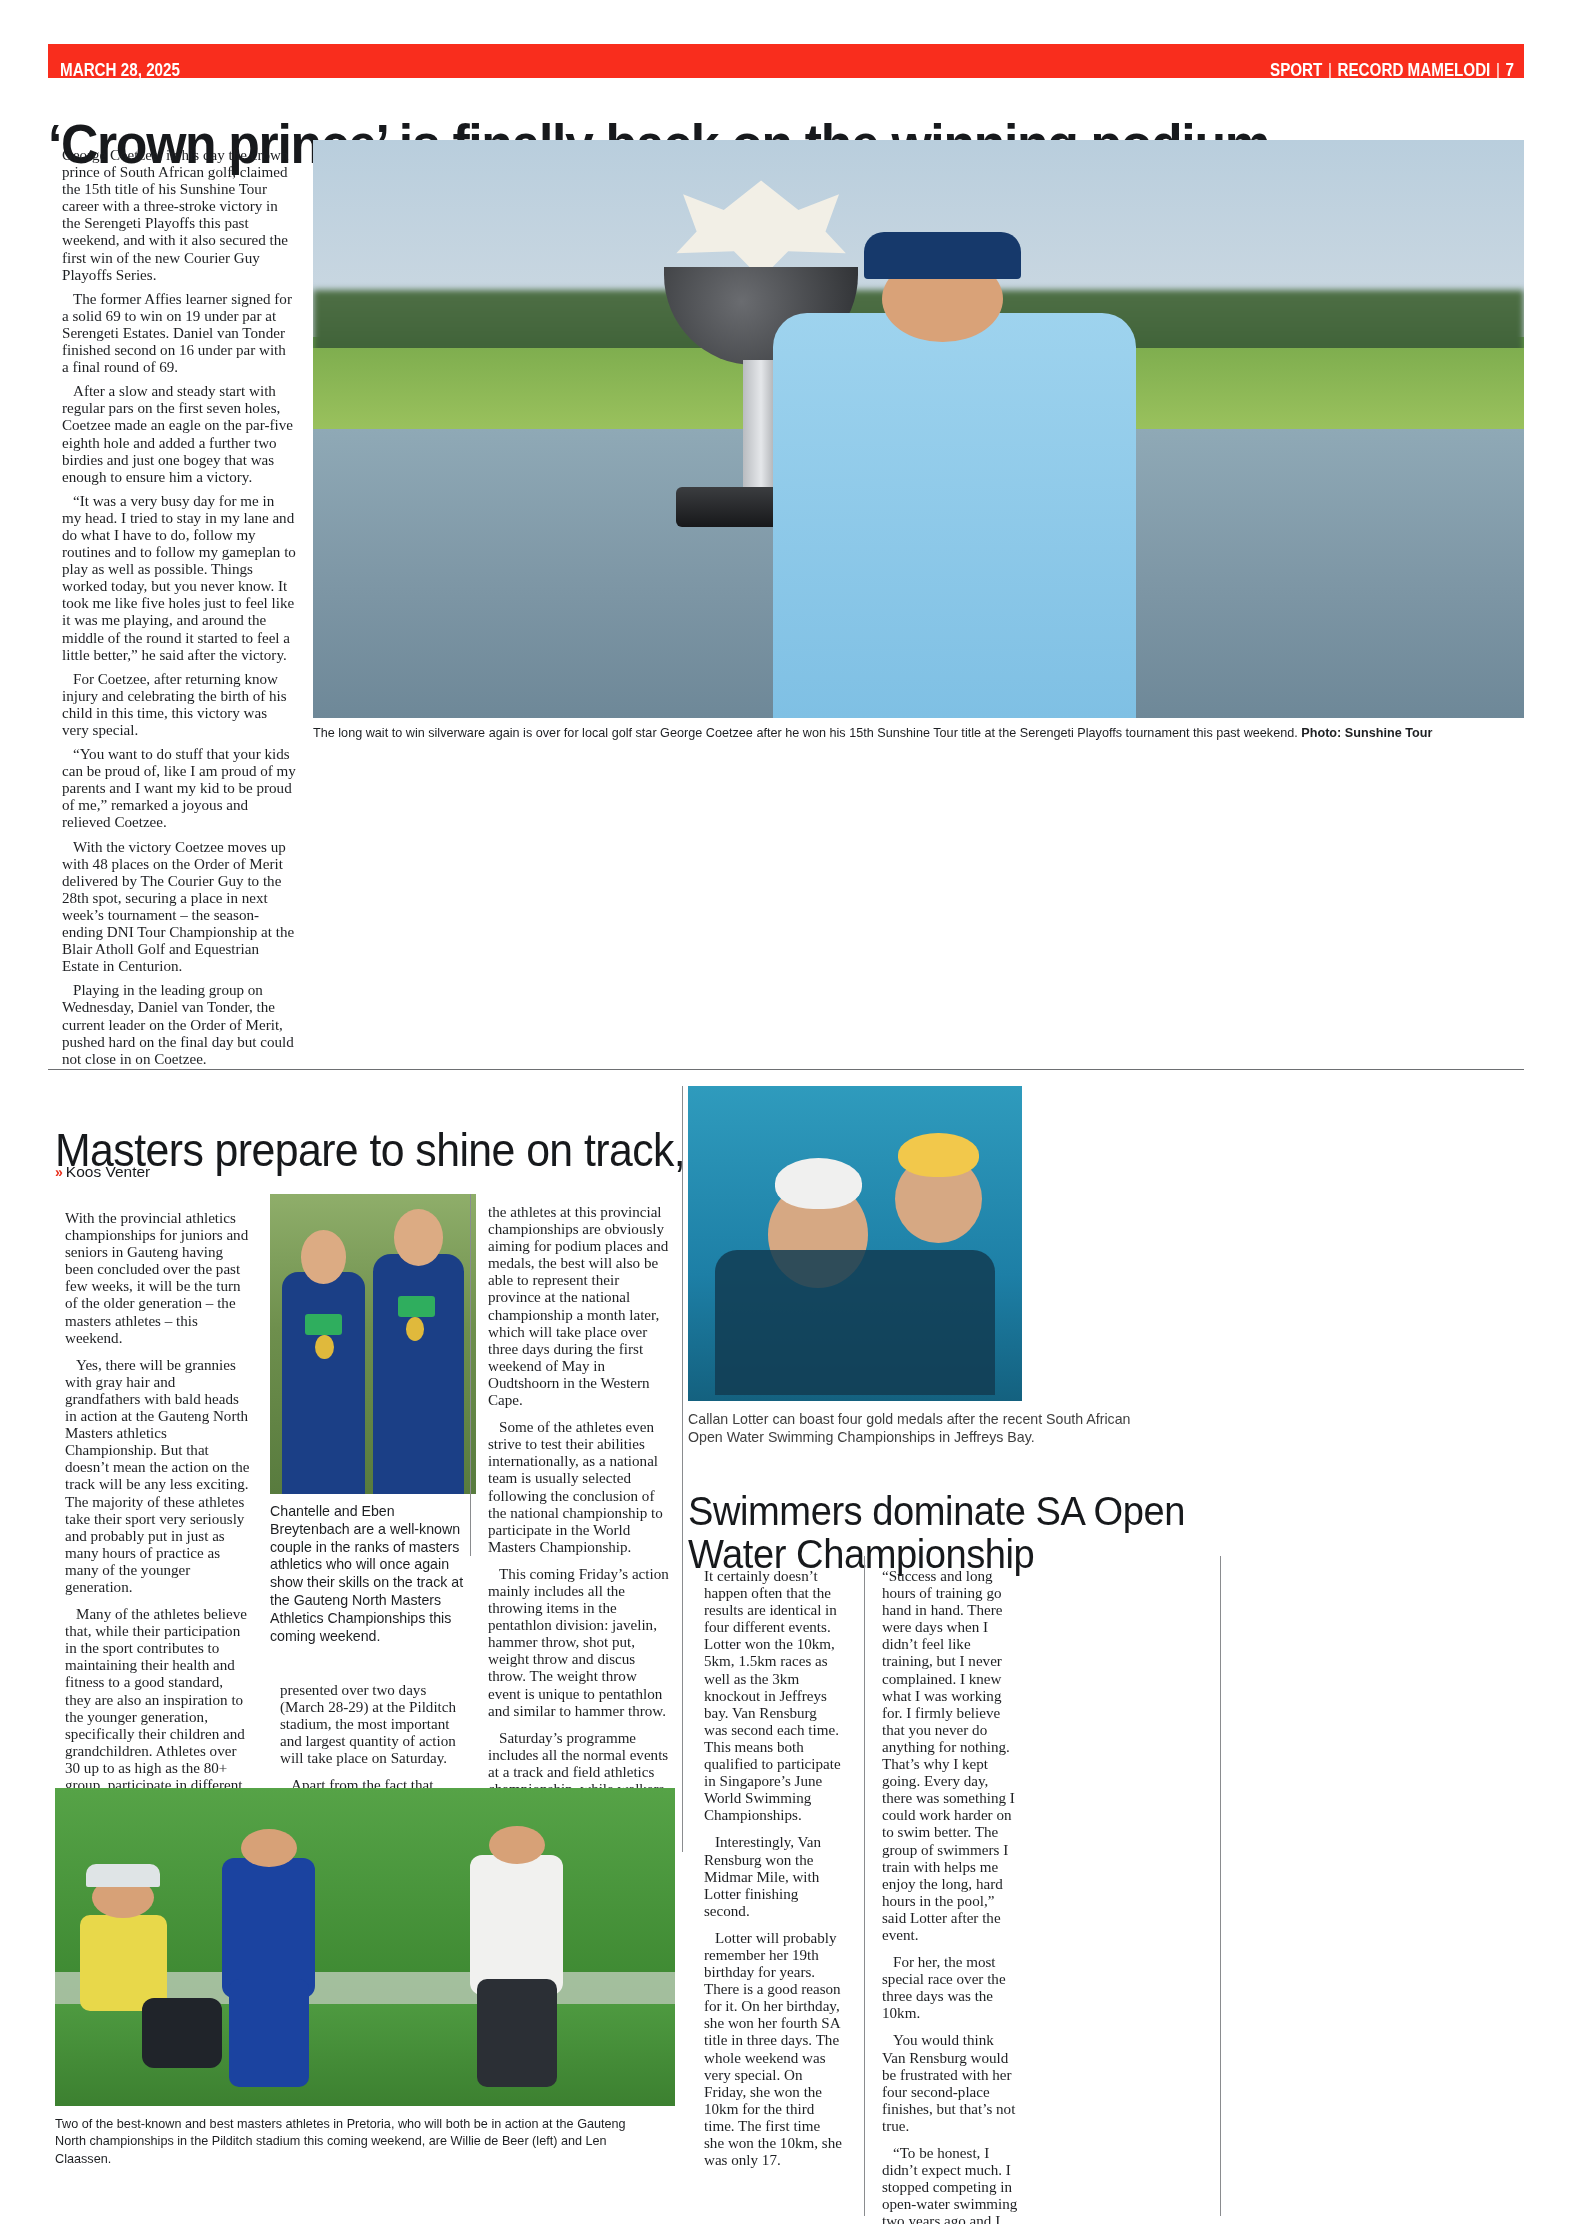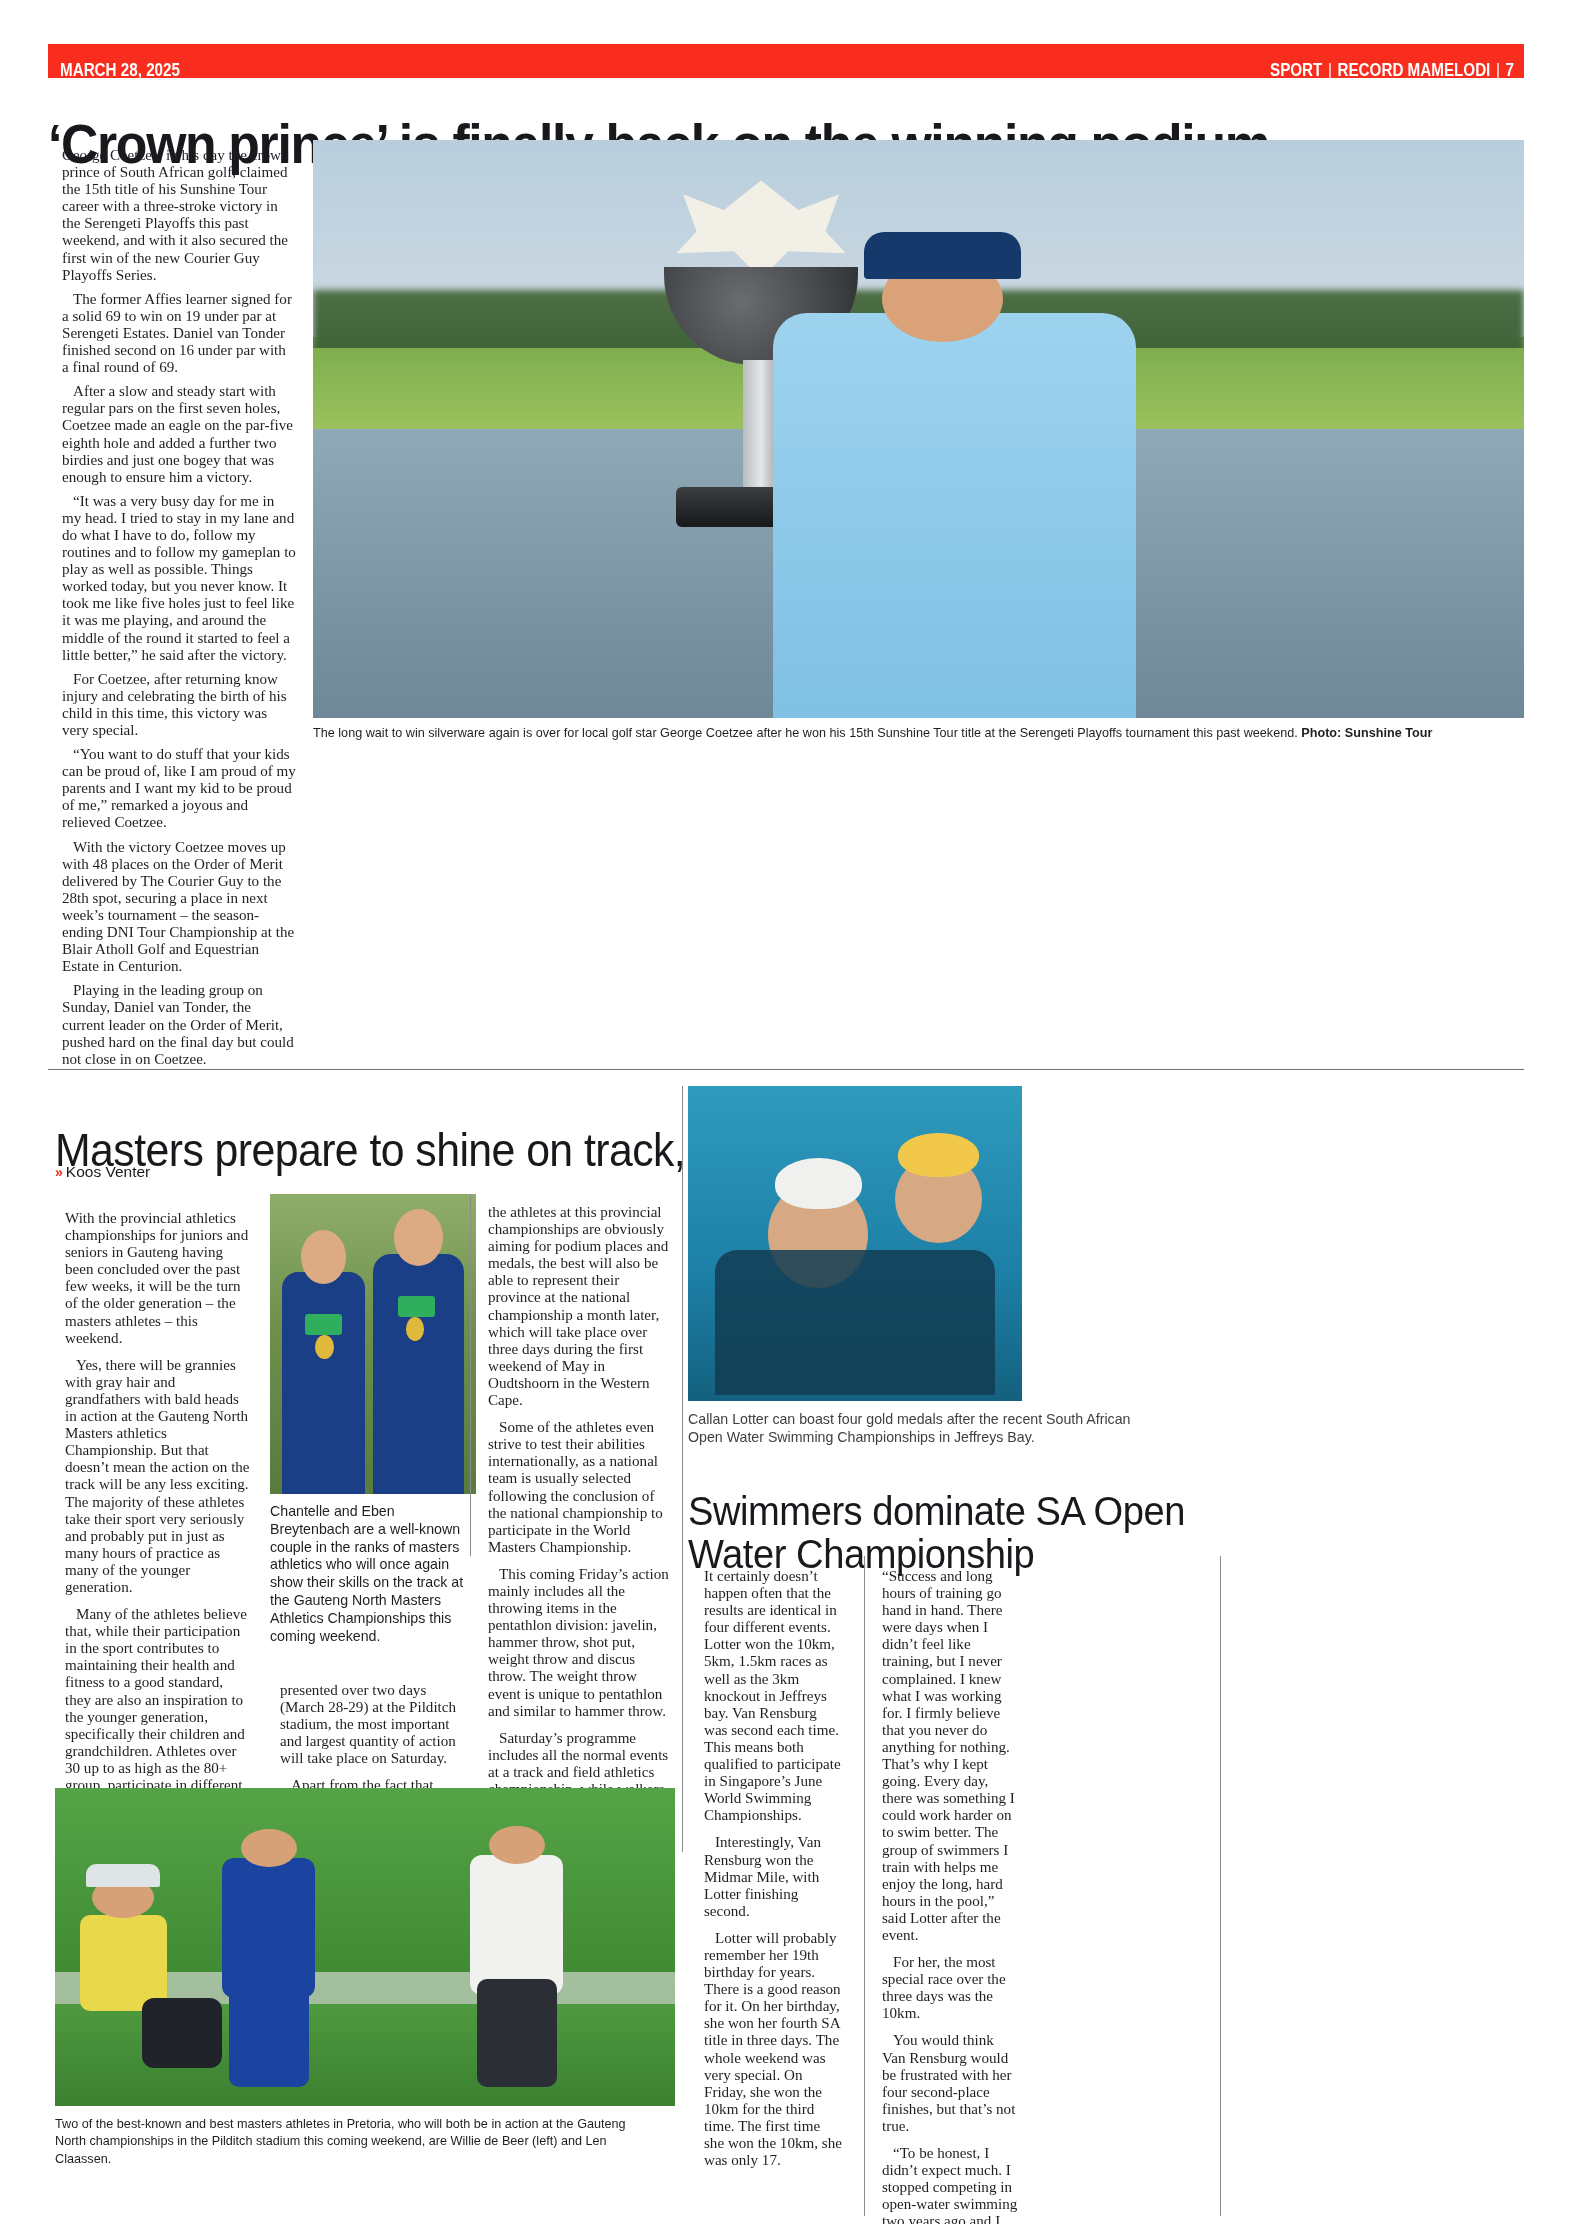--- a/index.html
+++ b/index.html
@@ -313,21 +313,21 @@
   <h1 class="main-headline">‘Crown prince’ is finally back on the winning podium</h1>
 
   <div class="story1-col" id="story1-body">
       <p>George Coetzee, in his day the crown prince of South African golf, claimed the 15th title of his Sunshine Tour career with a three-stroke victory in the Serengeti Playoffs this past weekend, and with it also secured the first win of the new Courier Guy Playoffs Series.</p>
       <p>The former Affies learner signed for a solid 69 to win on 19 under par at Serengeti Estates. Daniel van Tonder finished second on 16 under par with a final round of 69.</p>
       <p>After a slow and steady start with regular pars on the first seven holes, Coetzee made an eagle on the par-five eighth hole and added a further two birdies and just one bogey that was enough to ensure him a victory.</p>
       <p>“It was a very busy day for me in my head. I tried to stay in my lane and do what I have to do, follow my routines and to follow my gameplan to play as well as possible. Things worked today, but you never know. It took me like five holes just to feel like it was me playing, and around the middle of the round it started to feel a little better,” he said after the victory.</p>
       <p>For Coetzee, after returning know injury and celebrating the birth of his child in this time, this victory was very special.</p>
       <p>“You want to do stuff that your kids can be proud of, like I am proud of my parents and I want my kid to be proud of me,” remarked a joyous and relieved Coetzee.</p>
       <p>With the victory Coetzee moves up with 48 places on the Order of Merit delivered by The Courier Guy to the 28th spot, securing a place in next week’s tournament – the season-ending DNI Tour Championship at the Blair Atholl Golf and Equestrian Estate in Centurion.</p>
-      <p>Playing in the leading group on Sunday, Daniel van Tonder, the current leader on the Order of Merit, pushed hard on the final day but could not close in on Coetzee.</p>
+      <p>Playing in the leading group on Wednesday, Daniel van Tonder, the current leader on the Order of Merit, pushed hard on the final day but could not close in on Coetzee.</p>
     </div>
 
   <div class="photo-golf">
     <div class="sky"></div>
     <div class="treeline"></div>
     <div class="fairway"></div>
     <div class="water"></div>
     <div class="trophy-flame"></div>
     <div class="trophy-bowl"></div>
     <div class="trophy-stem"></div>

